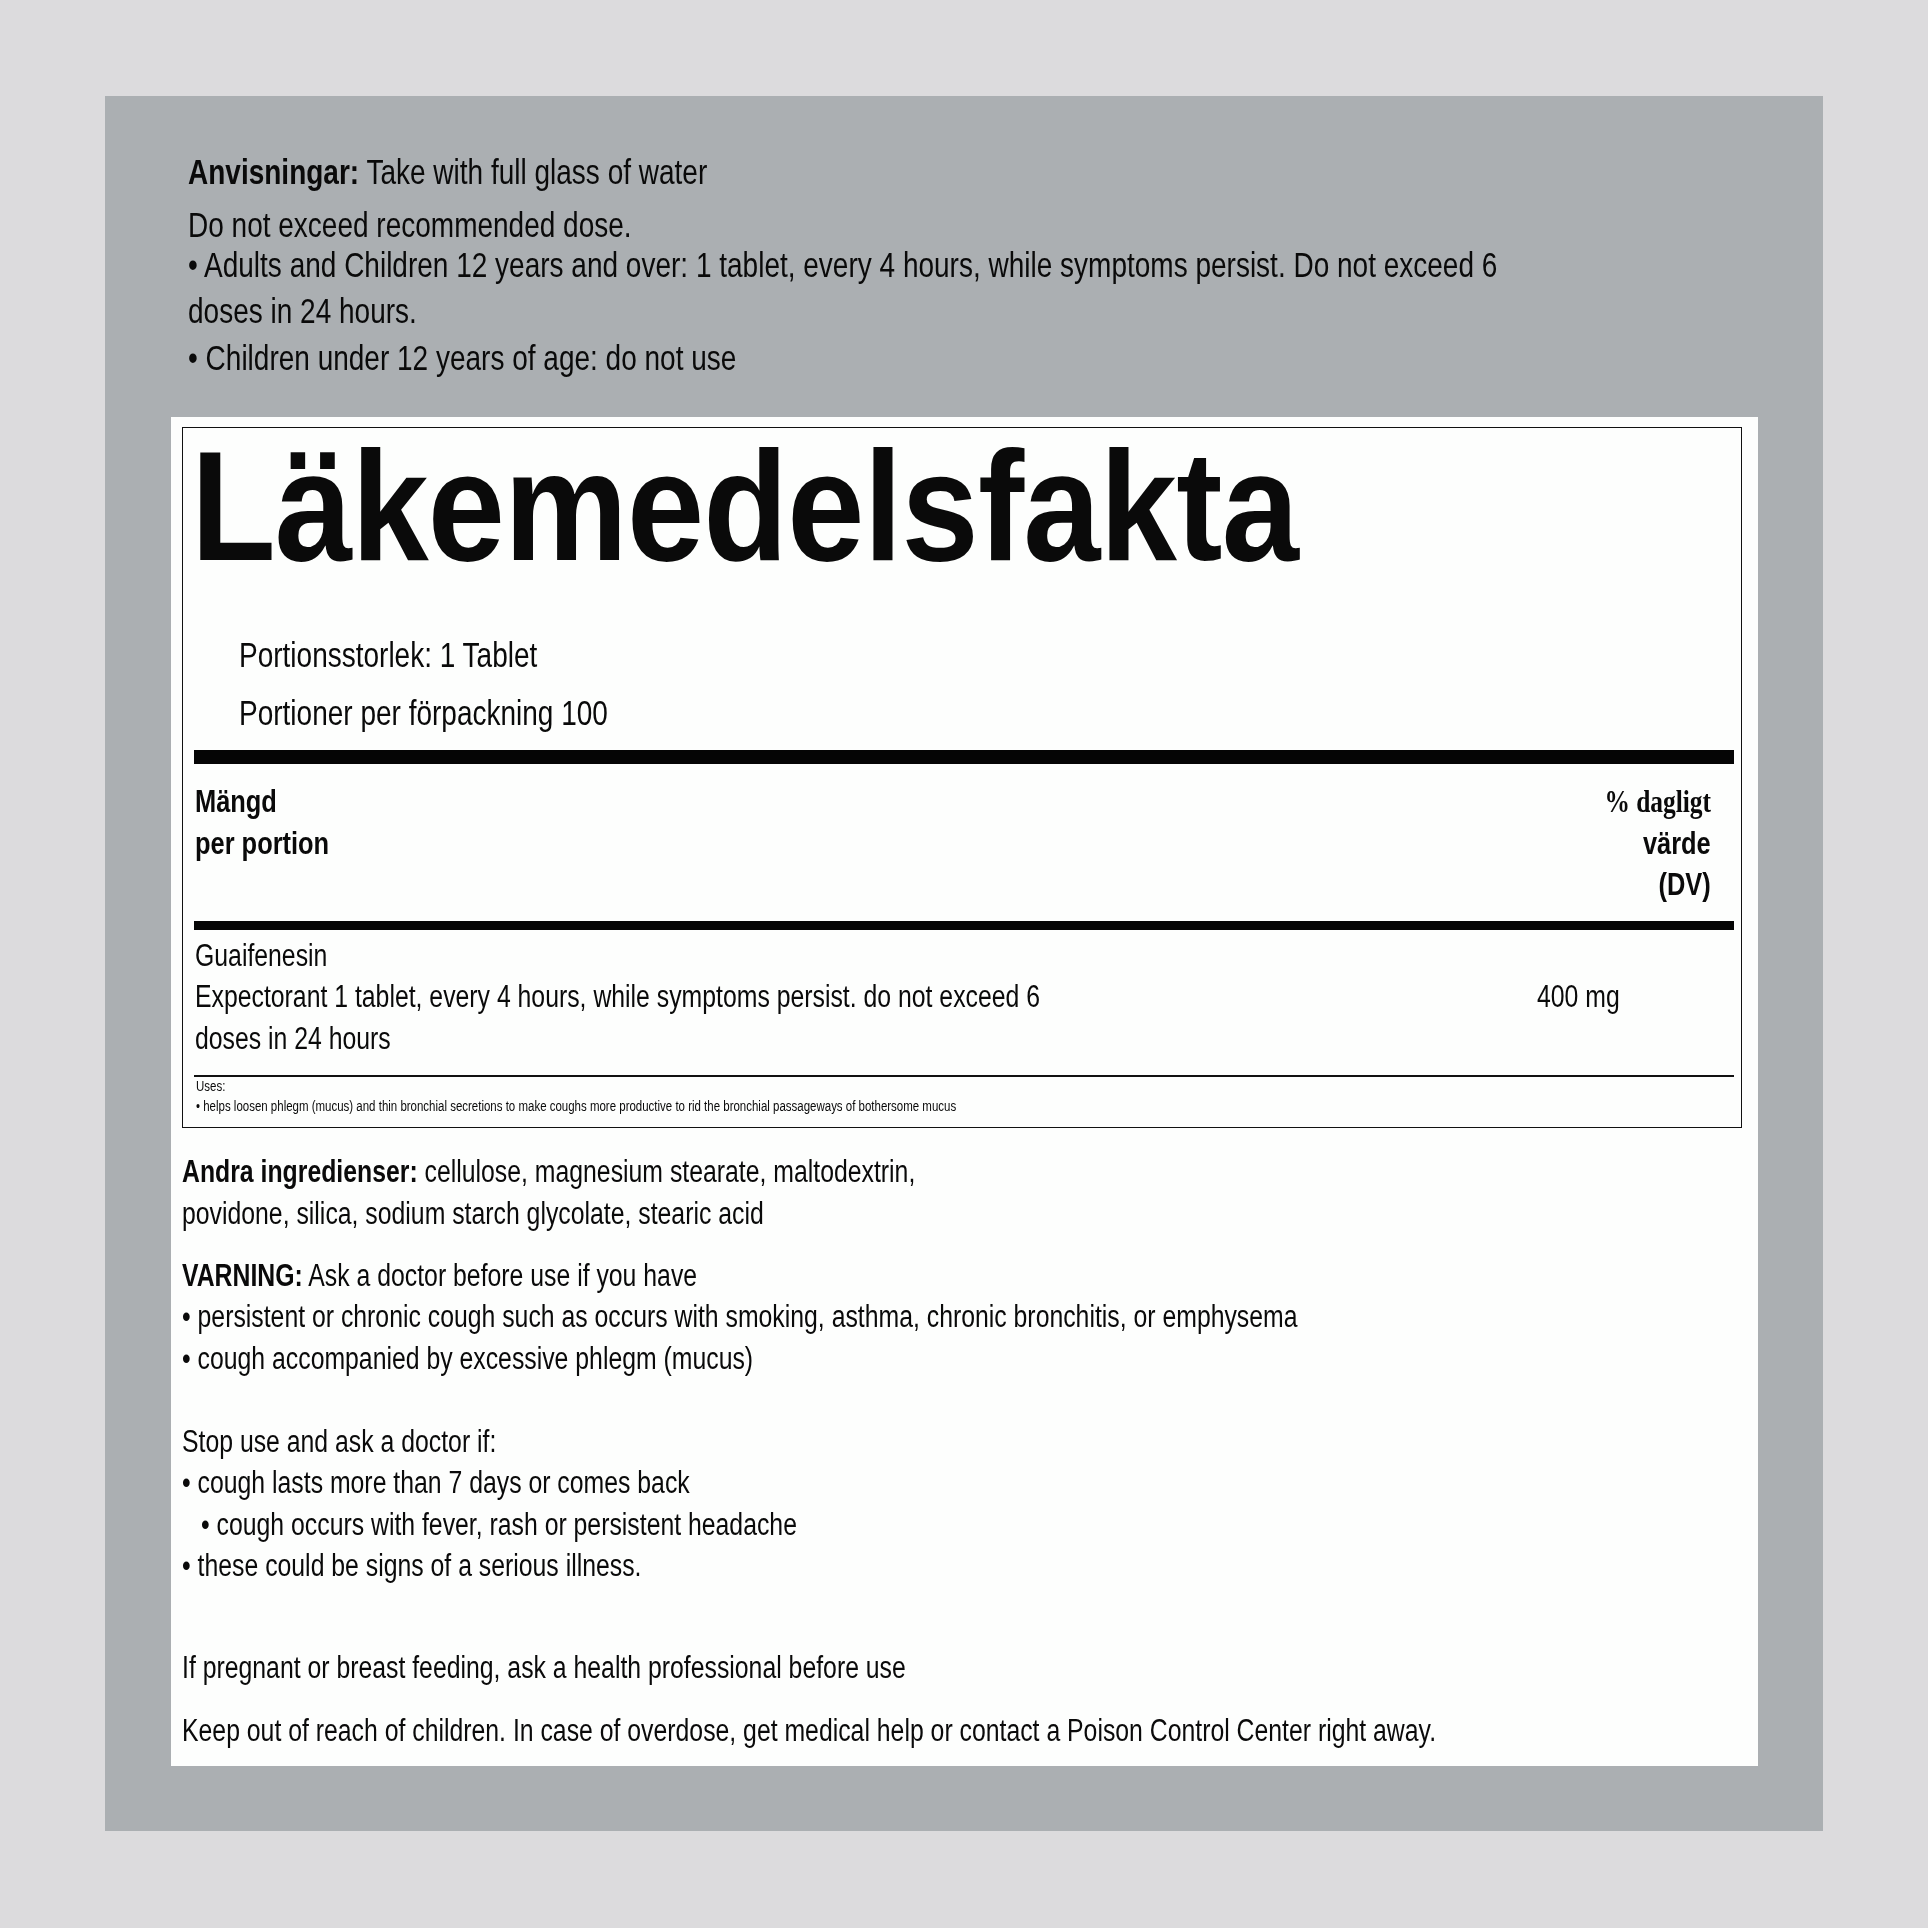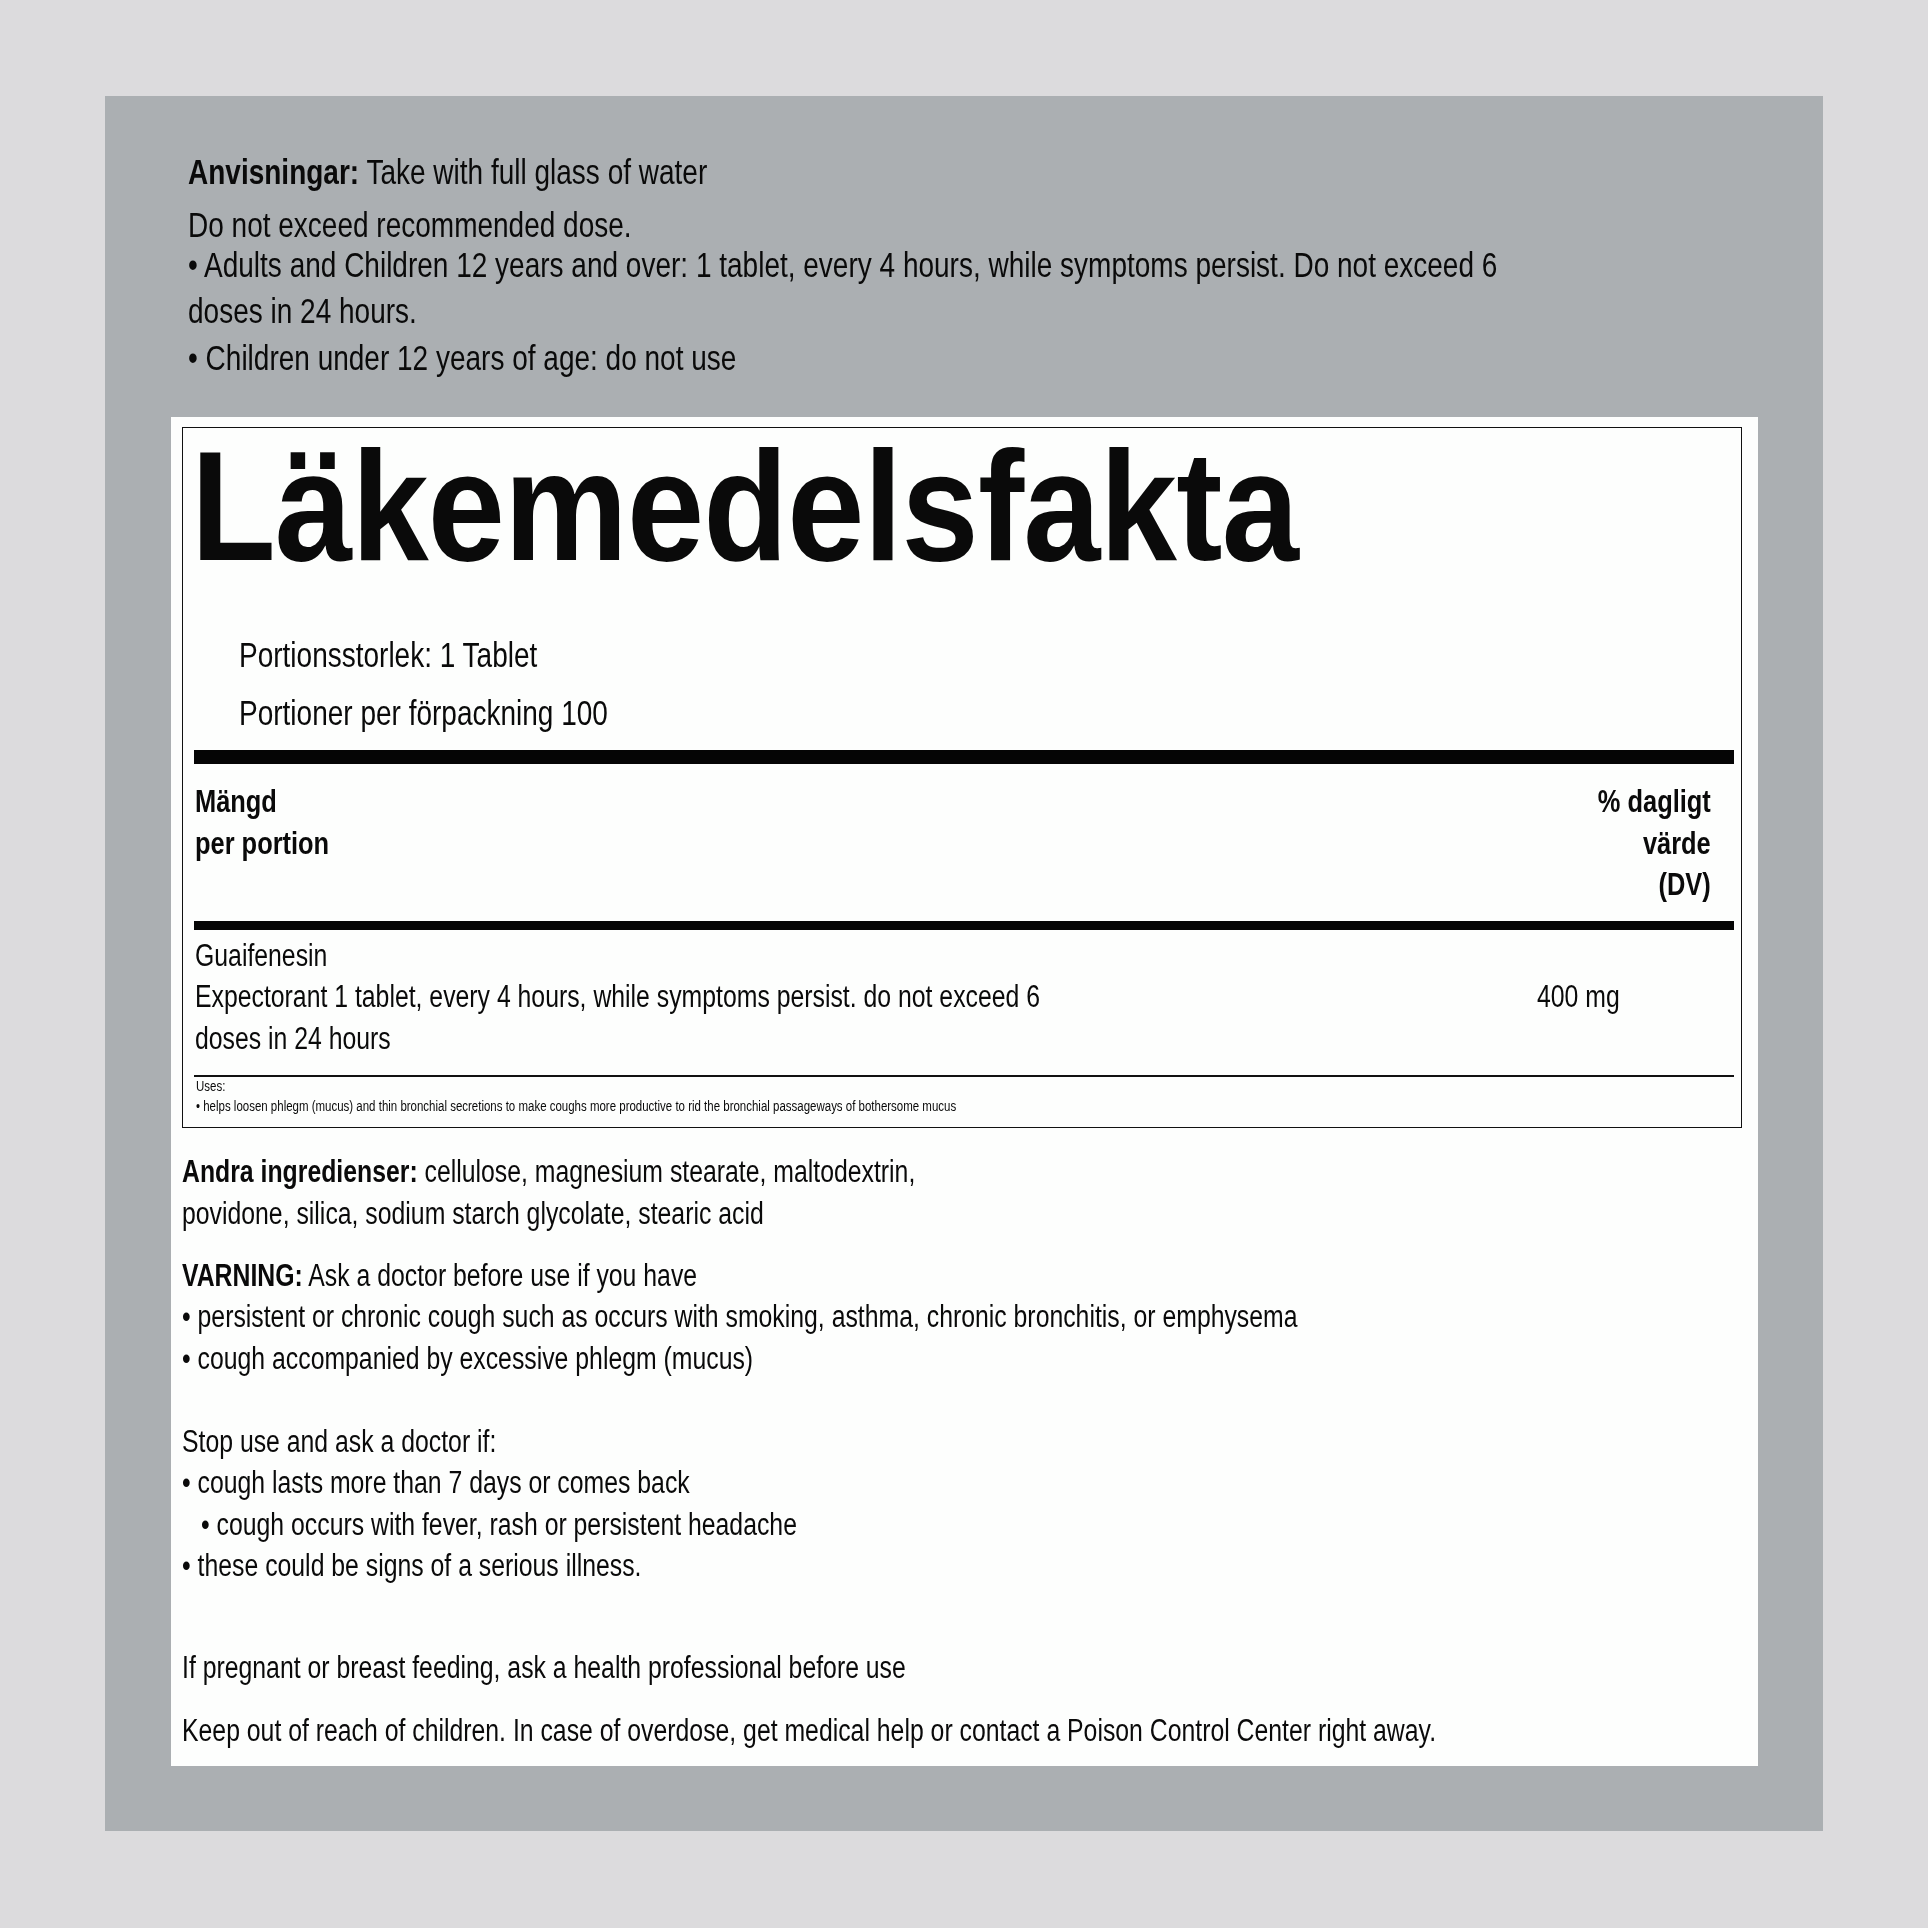--- a/index.html
+++ b/index.html
@@ -111,21 +111,21 @@
 
 <div class="bar" style="top:750px; height:14px;"></div>
 
 <div class="line hdr" style="left:195px; top:784px;">
   <span class="cond">Mängd</span>
 </div>
 <div class="line hdr" style="left:195px; top:826px;">
   <span class="cond">per portion</span>
 </div>
 
-<div class="line hdr hdr-right" style="right:217px; top:784px;">
+<div class="line hdr hdr-right" style="right:217px; top:784px;font-family:Liberation Serif, serif;">
   <span class="cond">% dagligt</span>
 </div>
 <div class="line hdr hdr-right" style="right:217px; top:826px;text-align:right;">
   <span class="cond">värde</span>
 </div>
 <div class="line hdr hdr-right" style="right:217px; top:867px;">
   <span class="cond">(DV)</span>
 </div>
 
 <div class="bar" style="top:921px; height:8.5px;"></div>

